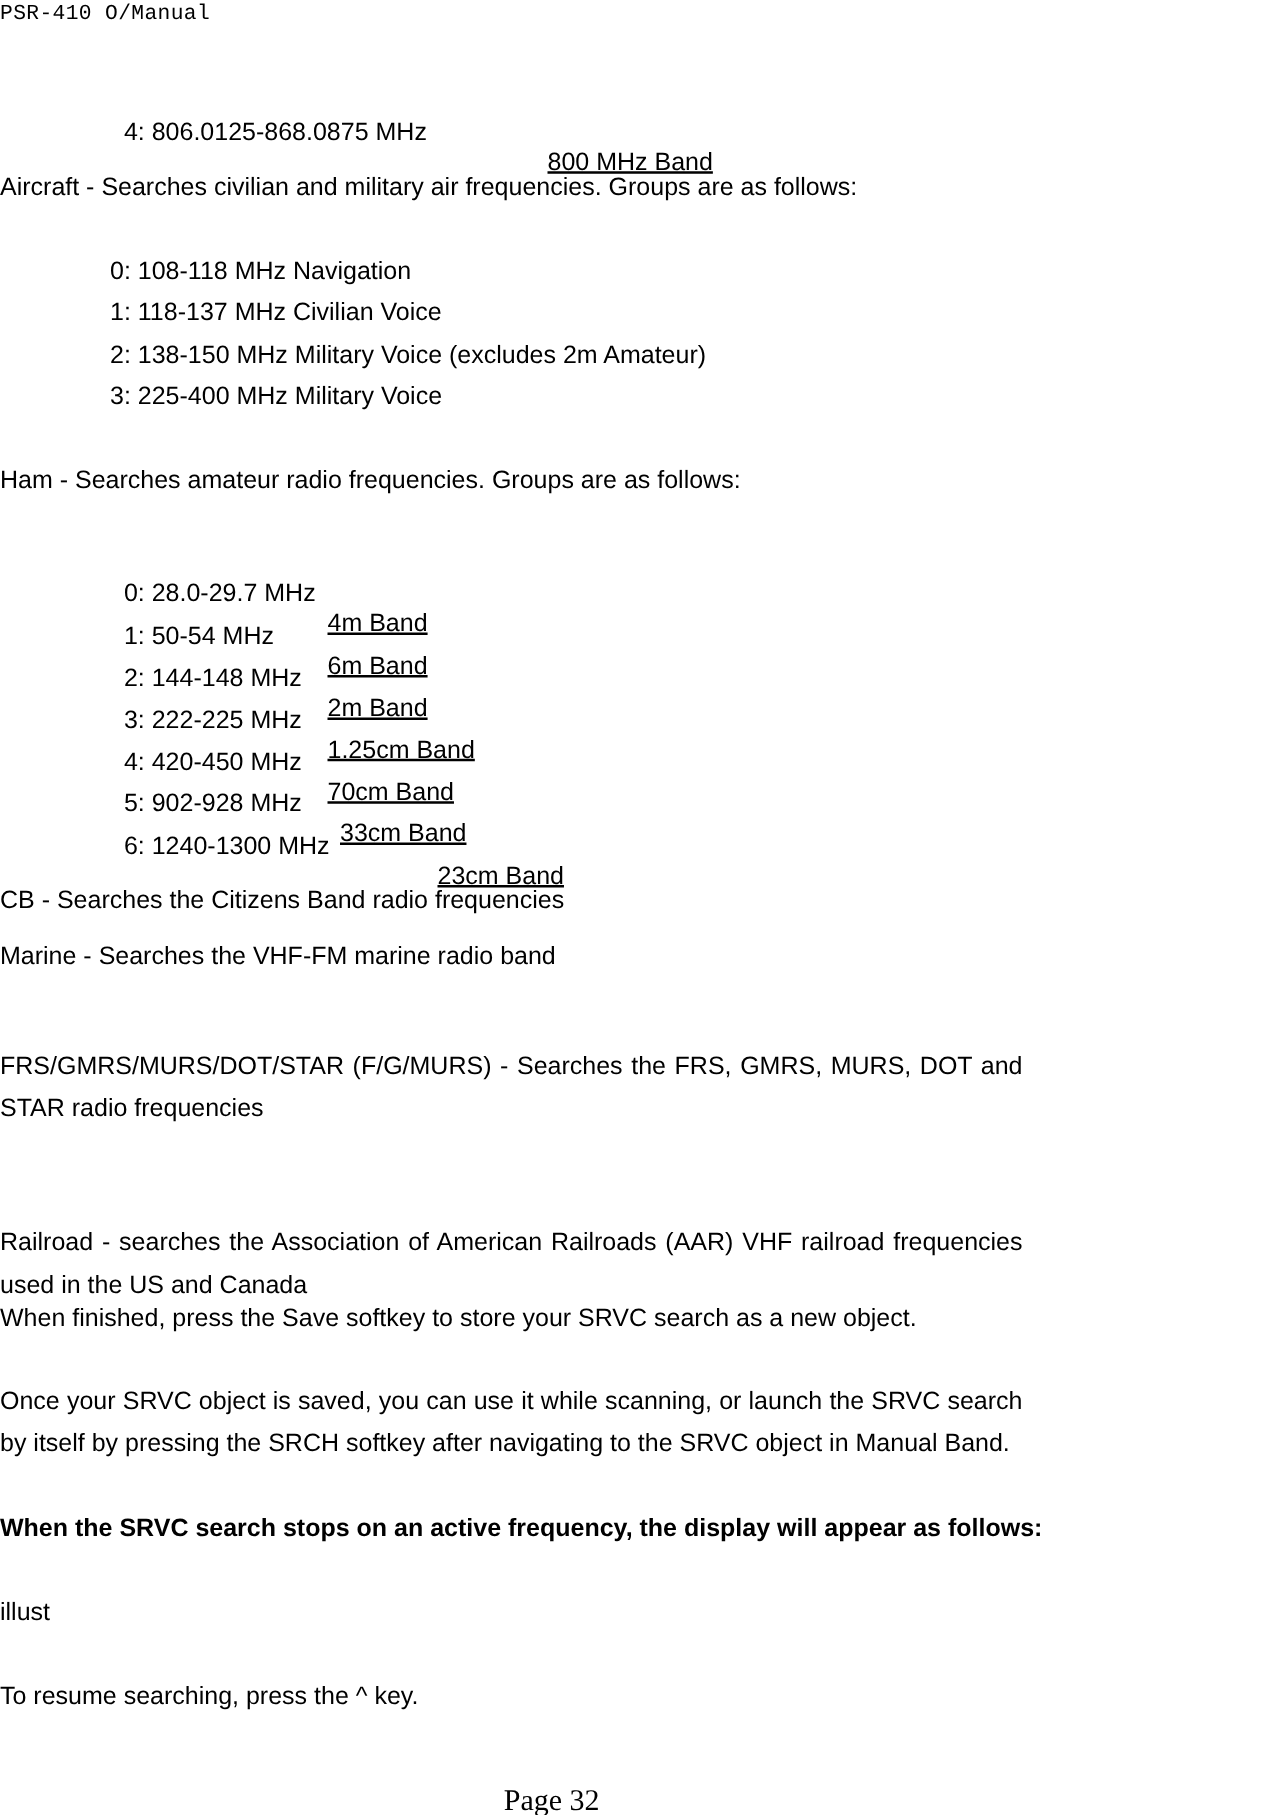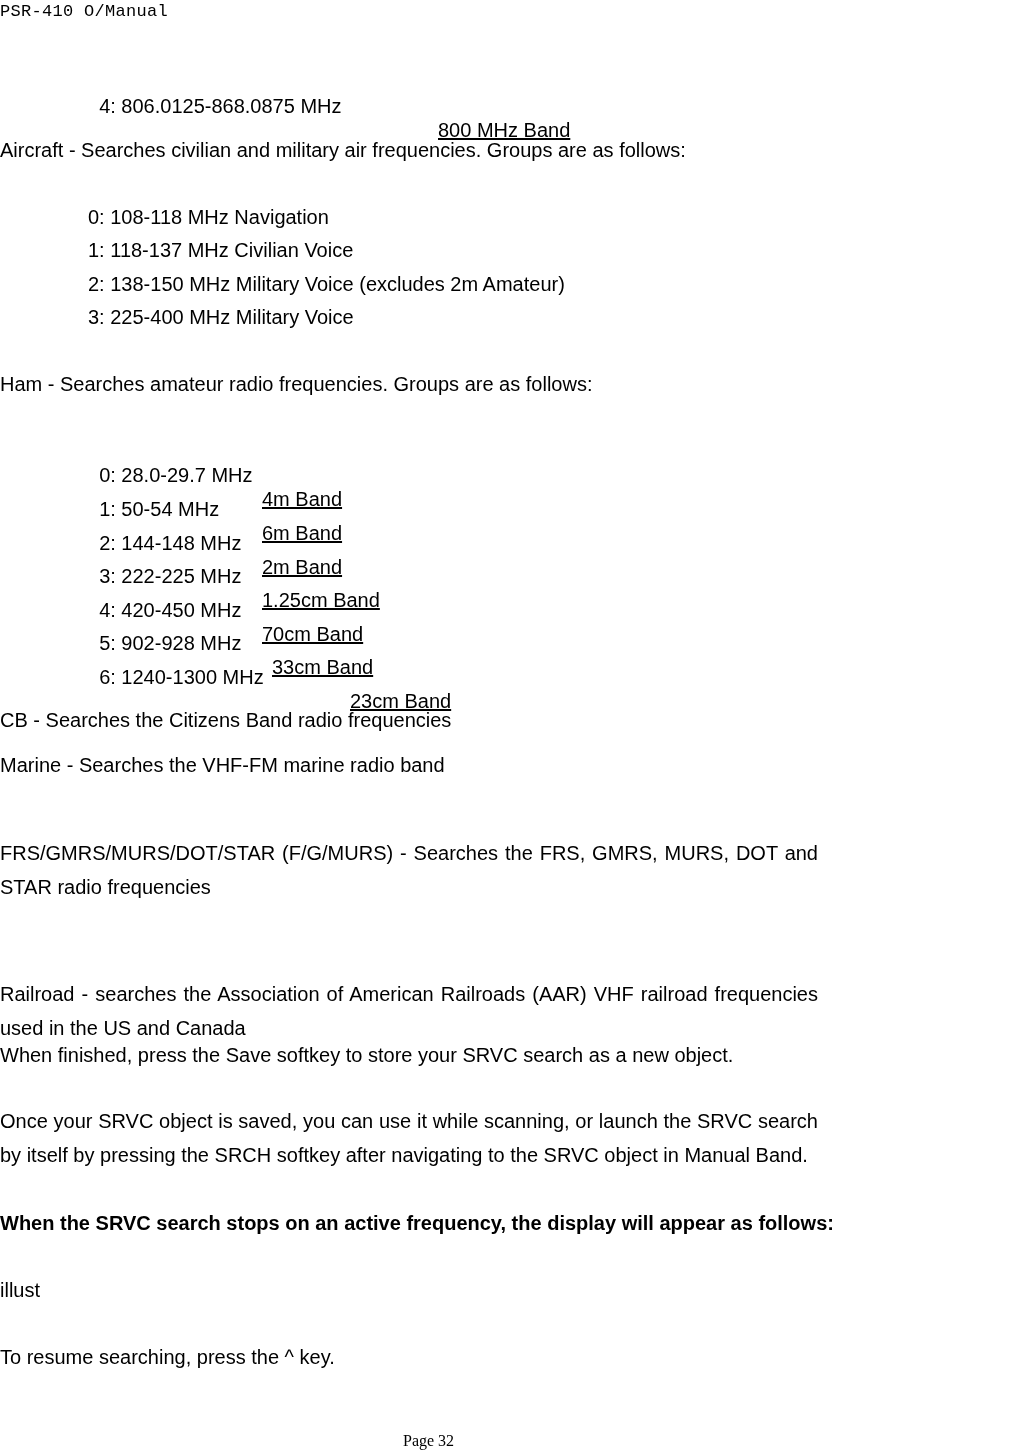--- a/index.html
+++ b/index.html
@@ -10,21 +10,21 @@
       font-size: 20px;
     }
     .header {
       position: absolute; left: 0; top: 0;
       font-family: Liberation Mono, monospace;
       font-size: 17px; line-height: 24px; letter-spacing: 0.3px;
     }
     .footer {
       position: absolute; left: 403px; top: 1429px;
       font-family: "Liberation Serif", "DejaVu Serif", serif;
-      font-size: 16px; line-height: 24px;
+      font-size: 24px; line-height: 24px;
     }
     .line {
       position: absolute; left: 0; white-space: pre; line-height: 24px;
     }
     .indent { left: 88px; }
     .para {
       position: absolute; left: 0; width: 818px;
       line-height: 33.6px; text-align: justify;
     }
     .para.last-left { text-align-last: left; }

